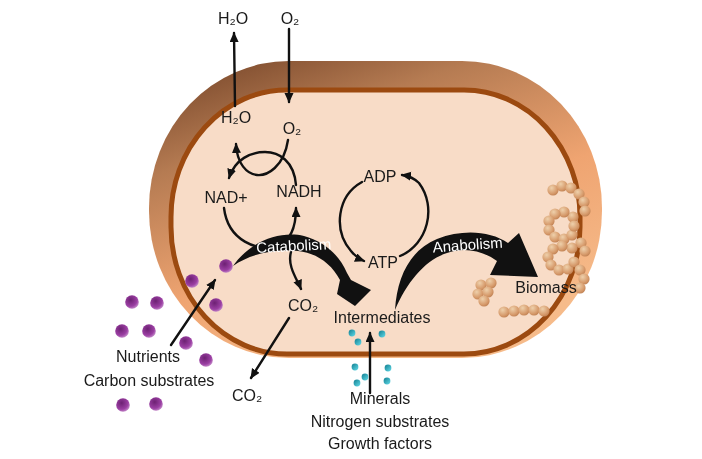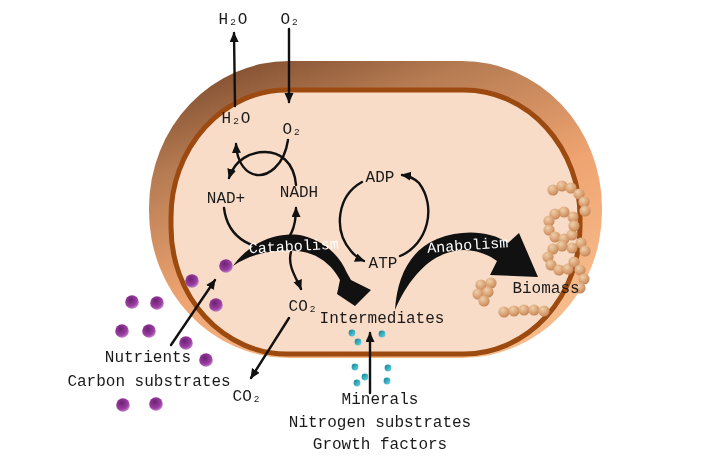--- a/index.html
+++ b/index.html
@@ -1,17 +1,17 @@
 <!DOCTYPE html>
 <html><head>
 <meta charset="utf-8">
 <style>
   html,body{margin:0;padding:0;background:#ffffff;}
   .stage{width:673px;height:459px;position:relative;overflow:hidden;
-         font-family:Liberation Mono, monospace;}
+         font-family:Liberation Sans, sans-serif;}
   svg{display:block;}
   text{font-size:16px;}
   text.band{font-size:15px;}
   path.thin{fill:none;stroke-width:2.4;stroke-linecap:round;}
 </style>
 </head>
 <body>
 
 <div class="stage">
 <svg width="702" height="459" viewBox="0 0 702 459" xmlns="http://www.w3.org/2000/svg">

